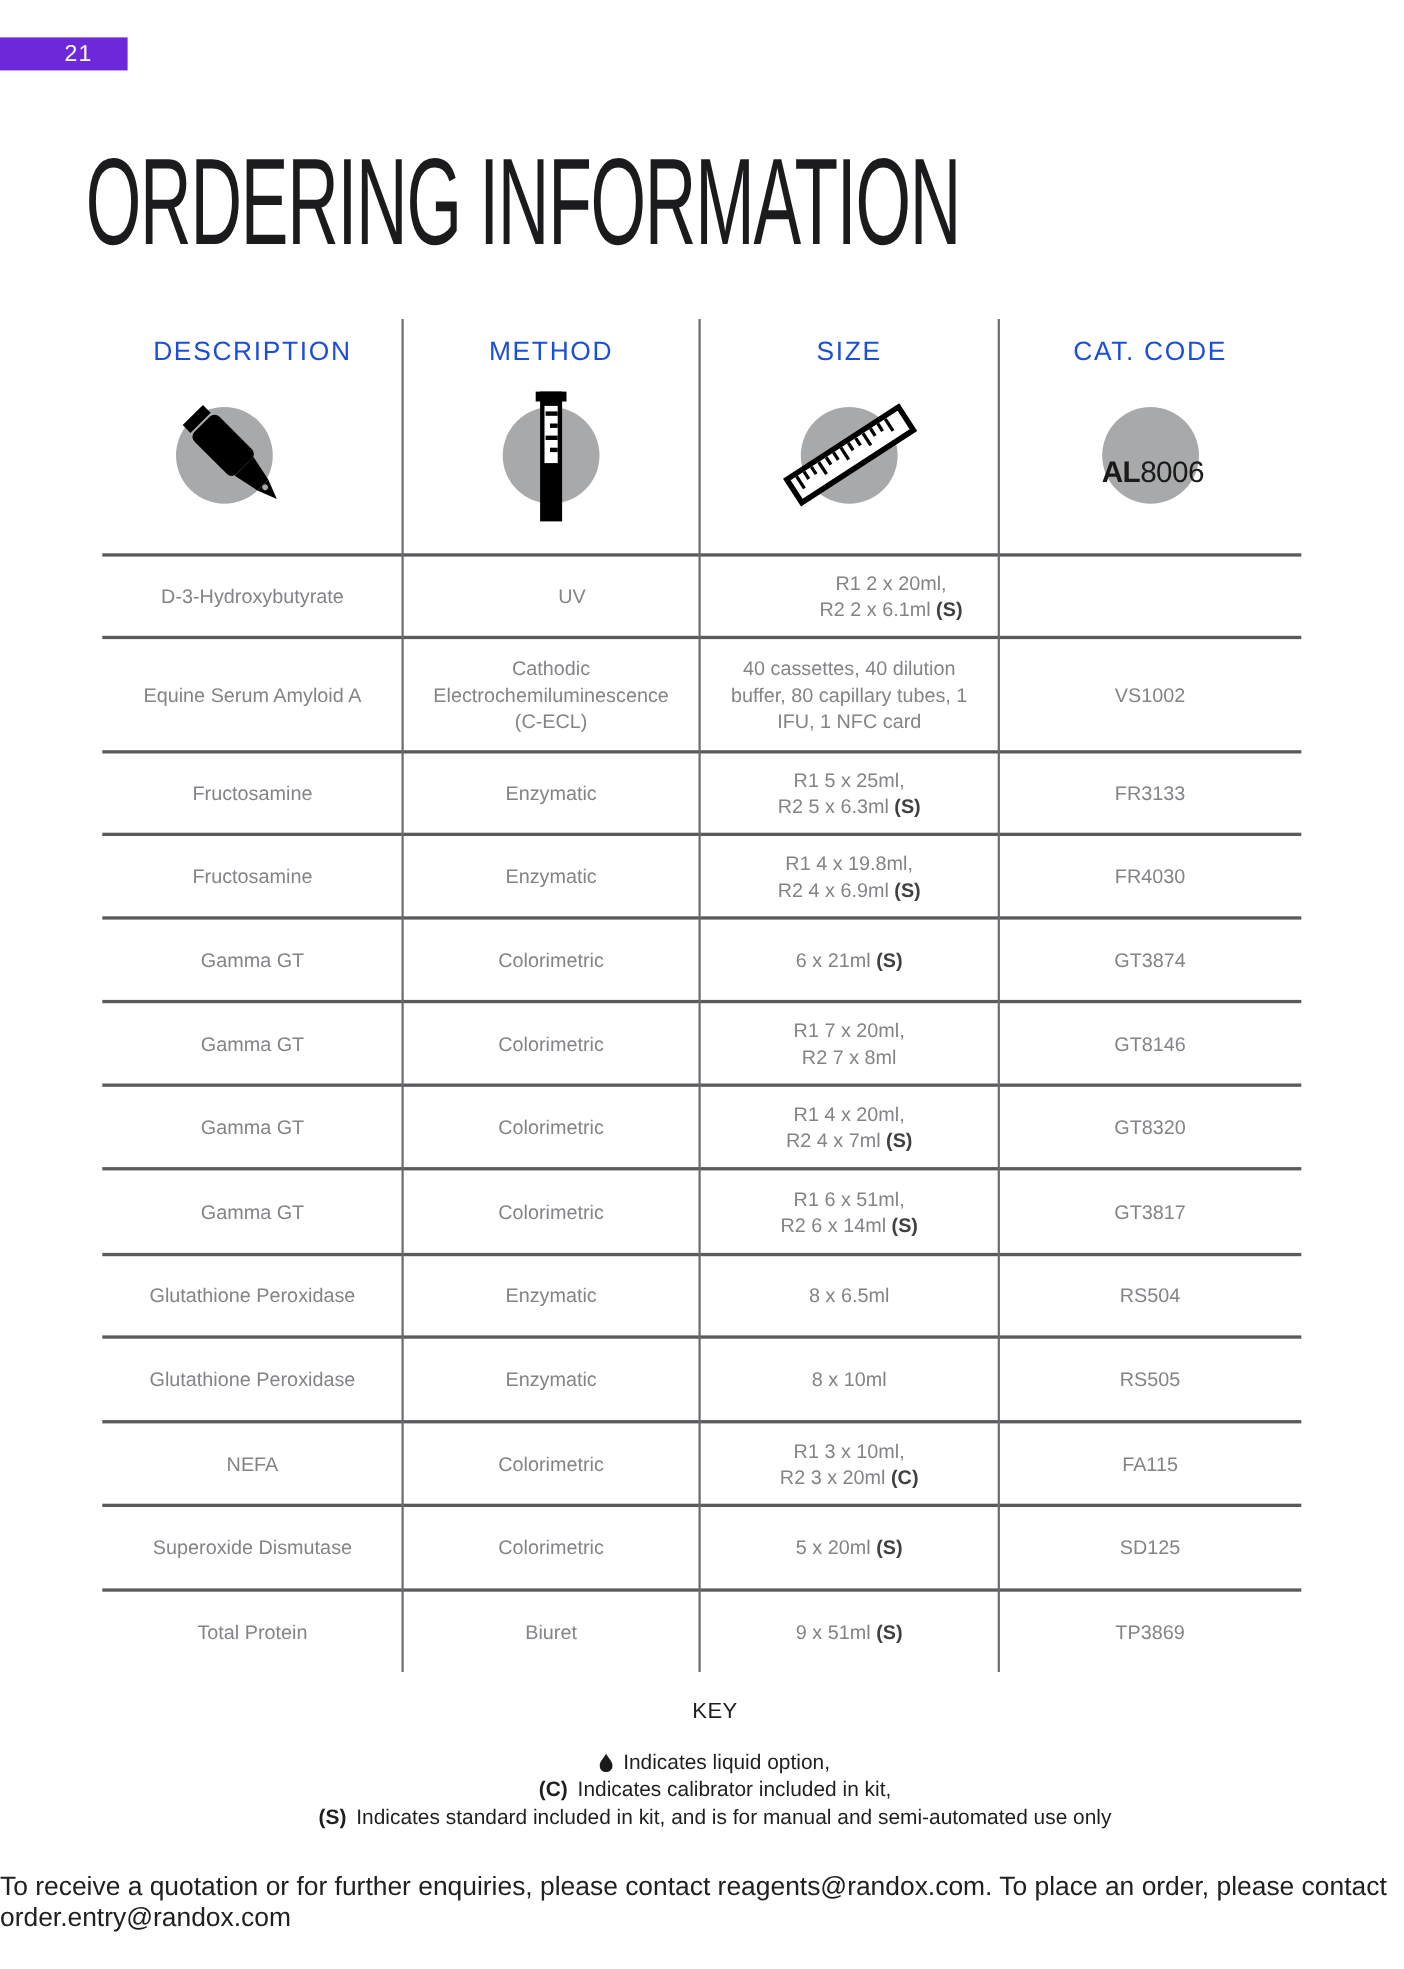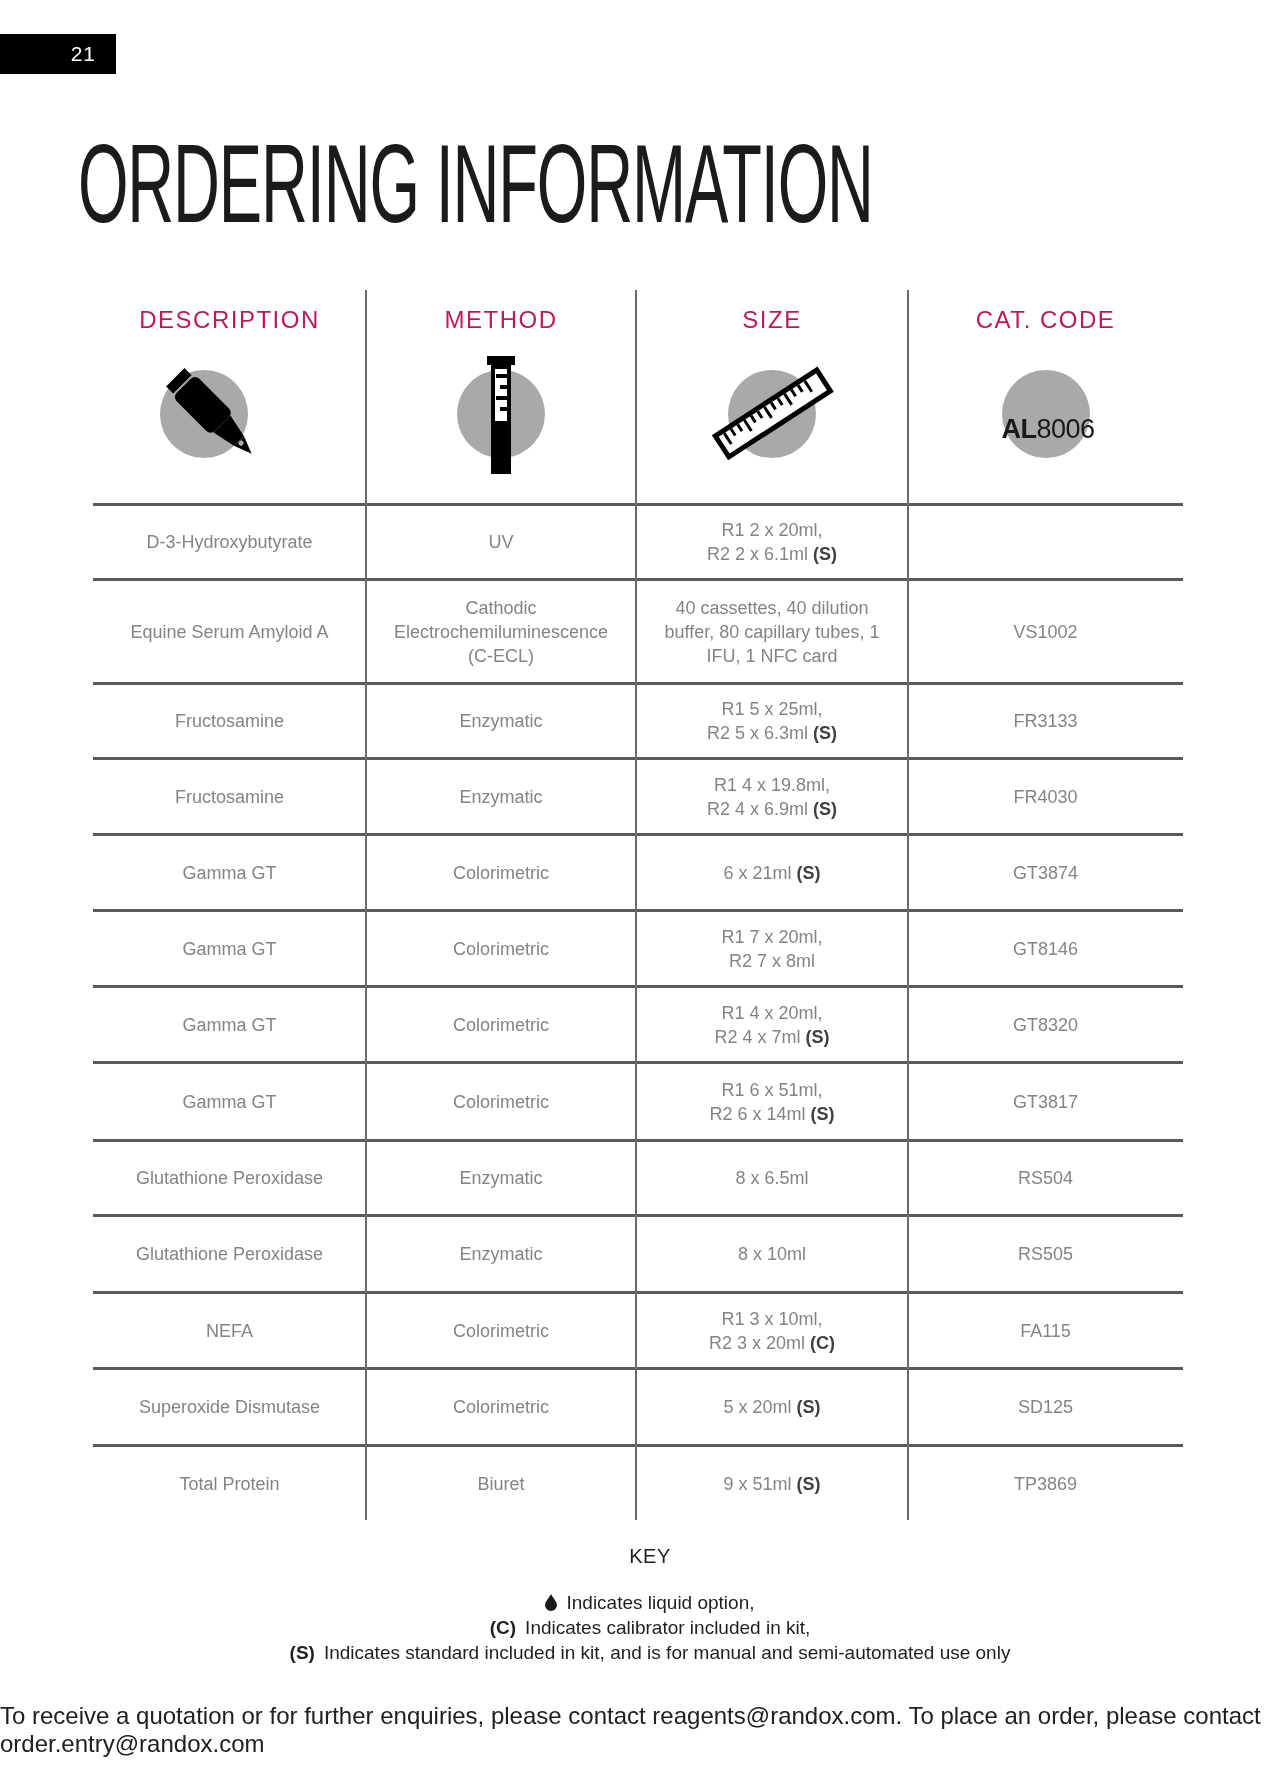--- a/index.html
+++ b/index.html
@@ -1,32 +1,32 @@
 <!DOCTYPE html>
 <html><head>
 <meta charset="utf-8">
 <style>
   html,body{margin:0;padding:0;background:#fff;}
   body{width:1276px;height:1790px;position:relative;font-family:"Liberation Sans",sans-serif;overflow:hidden;}
   .page{position:absolute;inset:0;background:#ffffff;}
 
-  .page-bar{position:absolute;left:0;top:34px;width:116px;height:40px;background:#000000;
-    display:flex;align-items:center;justify-content:flex-end;padding-right:20px;box-sizing:border-box;}
+  .page-bar{position:absolute;left:0;top:34px;width:116px;height:30px;background:#6d28d9;
+    display:flex;align-items:center;justify-content:flex-end;padding-right:32px;box-sizing:border-box;}
   .page-bar span{color:#fff;font-size:21px;letter-spacing:1px;}
 
   .title{position:absolute;left:78px;top:128px;margin:0;font-weight:400;font-size:112px;line-height:1;
     color:#1b1b1d;letter-spacing:-2px;white-space:nowrap;transform:scaleX(0.58);transform-origin:left top;}
 
   .tablewrap{position:absolute;left:93px;top:290px;width:1090px;height:1230px;}
   .vline{position:absolute;top:0;bottom:0;width:2px;background:#6a6b6e;}
   .v1{left:272px}.v2{left:542px}.v3{left:814px}
 
   .thead{display:grid;grid-template-columns:273px 270px 272px 275px;height:213px;}
   .hcell{position:relative;display:flex;flex-direction:column;align-items:center;}
-  .hlabel{margin-top:16px;font-size:24px;letter-spacing:1.5px;color:#be185d;text-align:right;}
+  .hlabel{margin-top:16px;font-size:24px;letter-spacing:1.5px;color:#1d4ed8;text-align:right;}
   .hicon{position:relative;margin-top:36px;width:88px;height:88px;}
   .hicon.shift-left{transform:translateX(-26px);}
   .circle{position:absolute;inset:0;border-radius:50%;background:#a8a9ab;}
   .hicon svg{position:absolute;overflow:visible;}
   .al-code{position:absolute;left:0;width:100%;top:44px;text-align:center;font-size:27px;color:#1a1a1a;letter-spacing:-0.5px;white-space:nowrap;}
   .al-code b{font-weight:700;}
 
   .row{display:grid;grid-template-columns:273px 270px 272px 275px;border-top:3px solid #595a5c;box-sizing:border-box;}
   .cell{display:flex;align-items:center;justify-content:center;text-align:center;
     font-size:18px;line-height:24px;color:#838487;padding:2px 10px;box-sizing:border-box;}
@@ -114,21 +114,21 @@
         </div>
         <div class="hcell">
           <div class="hlabel">CAT. CODE</div>
           <div class="hicon">
             <div class="circle"></div>
             <div class="al-code"><b>AL</b><span>8006</span></div>
           </div>
         </div>
       </div>
     <div id="tbody">
-        <div class="row" style="height: 75px;">
+        <div class="row" style="height: 75px; gap: 19px;">
           <div class="cell">
             <span>D-3-Hydroxybutyrate</span>
           </div>
           <div class="cell">
             <span>UV</span>
           </div>
           <div class="cell">
             <span>R1 2 x 20ml,<br>R2 2 x 6.1ml <b class="mk">(S)</b></span>
           </div>
         </div>

